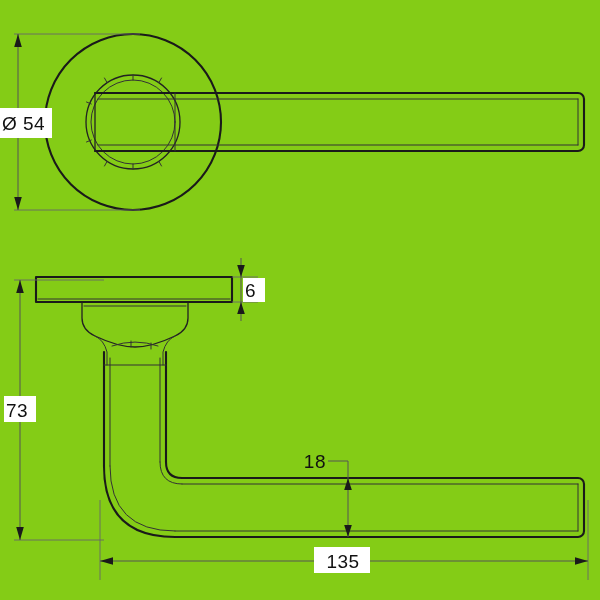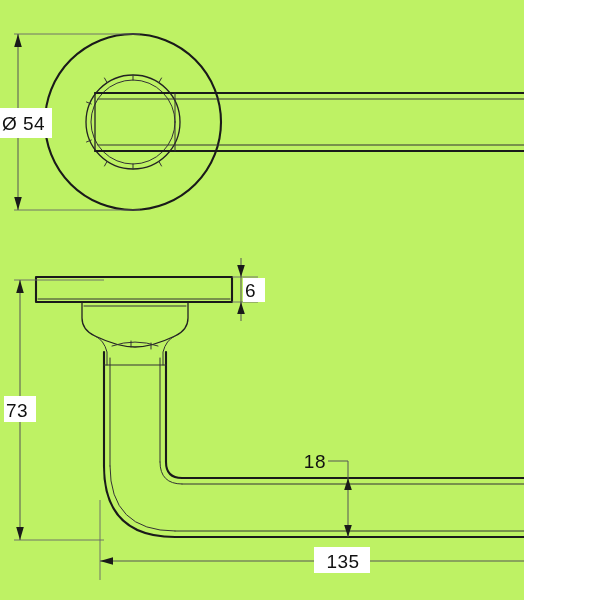--- a/index.html
+++ b/index.html
@@ -5,23 +5,23 @@
   html, body {
     margin: 0;
     padding: 0;
     background: #ffffff;
   }
   body {
     font-family: "Liberation Sans", sans-serif;
   }
   #drawing-root {
     position: relative;
-    width: 524px;
+    width: 600px;
     height: 600px;
-    background: #bef264;
+    background: #84cc16;
     overflow: hidden;
   }
   svg#cad {
     display: block;
     width: 600px;
     height: 600px;
   }
   .obj {
     fill: none;
     stroke: #1a1a1a;

